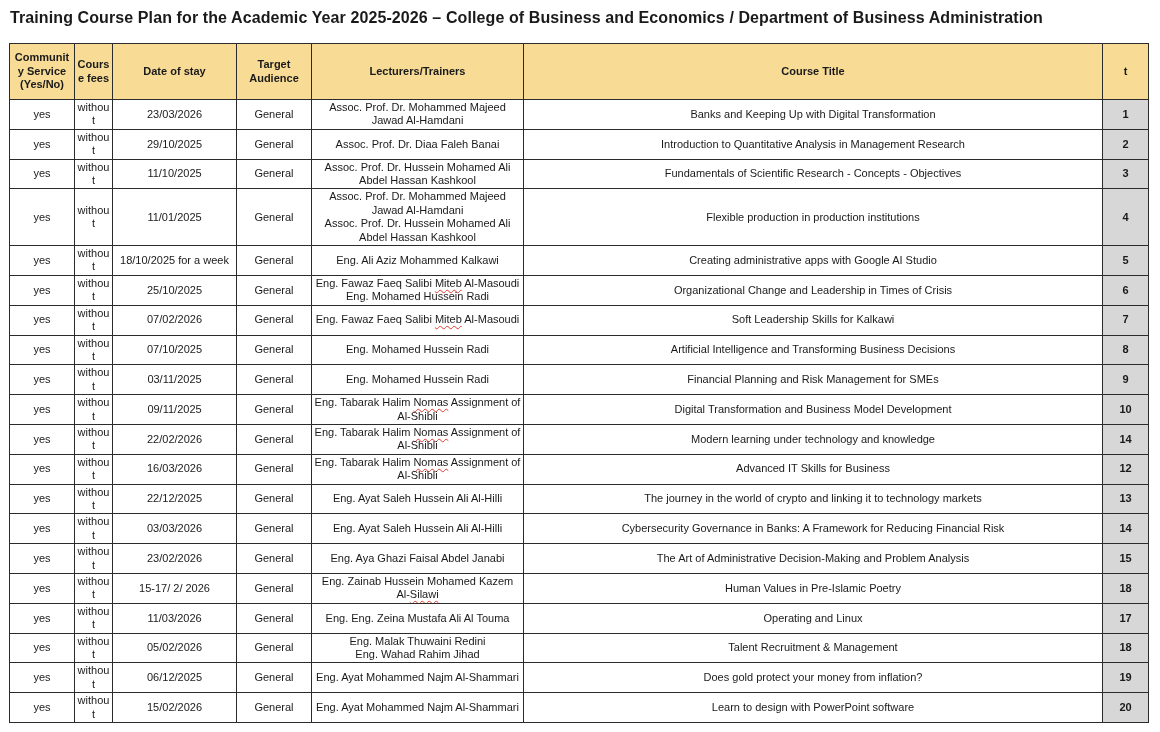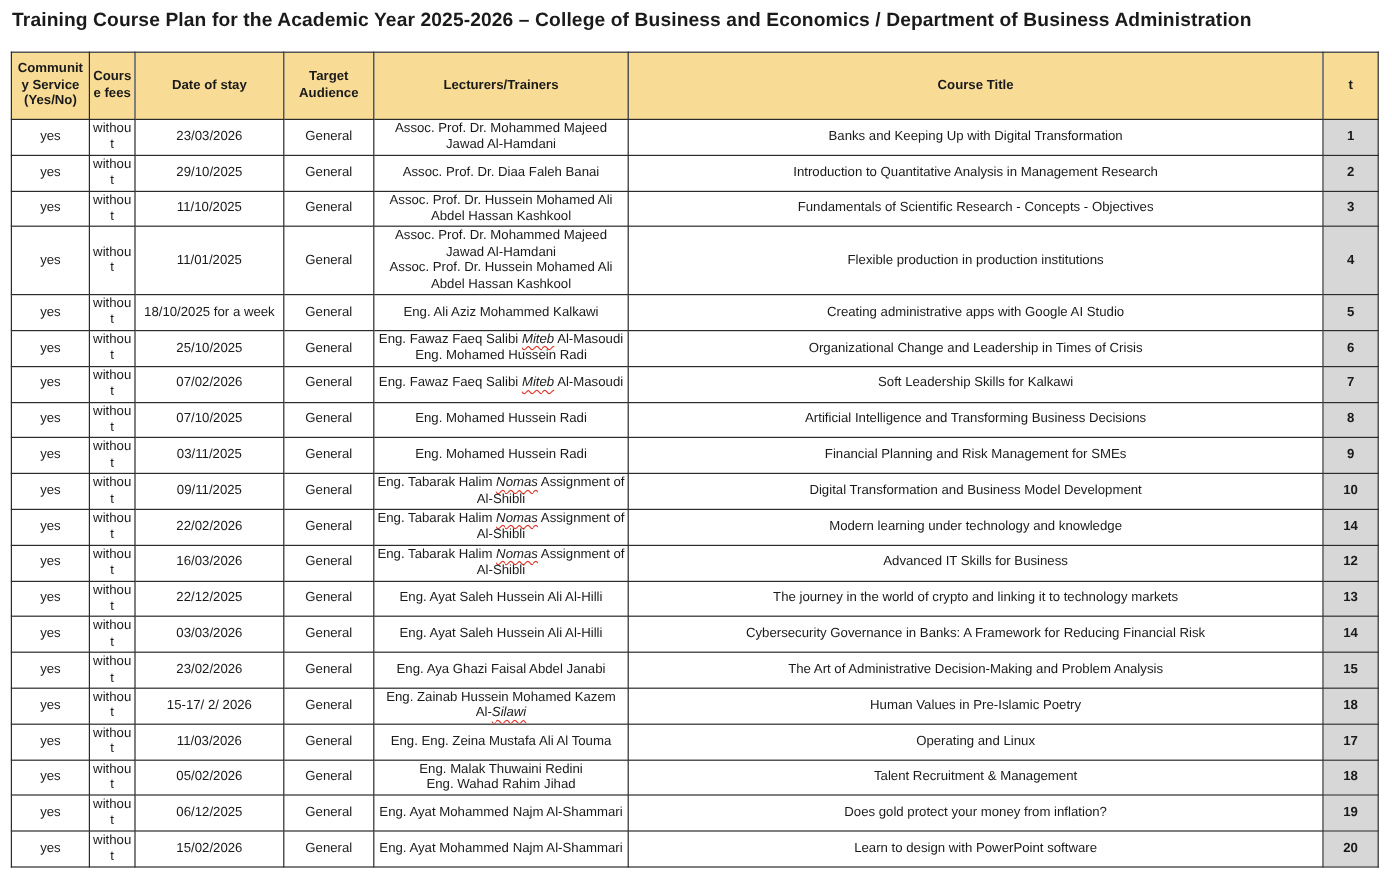--- a/index.html
+++ b/index.html
@@ -51,21 +51,20 @@
     background: var(--num-bg, #d7d7d7);
     font-weight: bold;
   }
   .vbottom { vertical-align: bottom; }
   .sp {
     text-decoration-line: underline;
     text-decoration-style: wavy;
     text-decoration-color: var(--misspell, #e03a2f);
     text-decoration-thickness: 1px;
     text-underline-offset: 2px;
-    font-style: italic;
   }
 </style>
 </head>
 <body>
 
 <div class="page">
   <h1 class="doc-title">Training Course Plan for the Academic Year 2025-2026 – College of Business and Economics / Department of Business Administration</h1>
 
   <table class="course-table">
     <colgroup>

